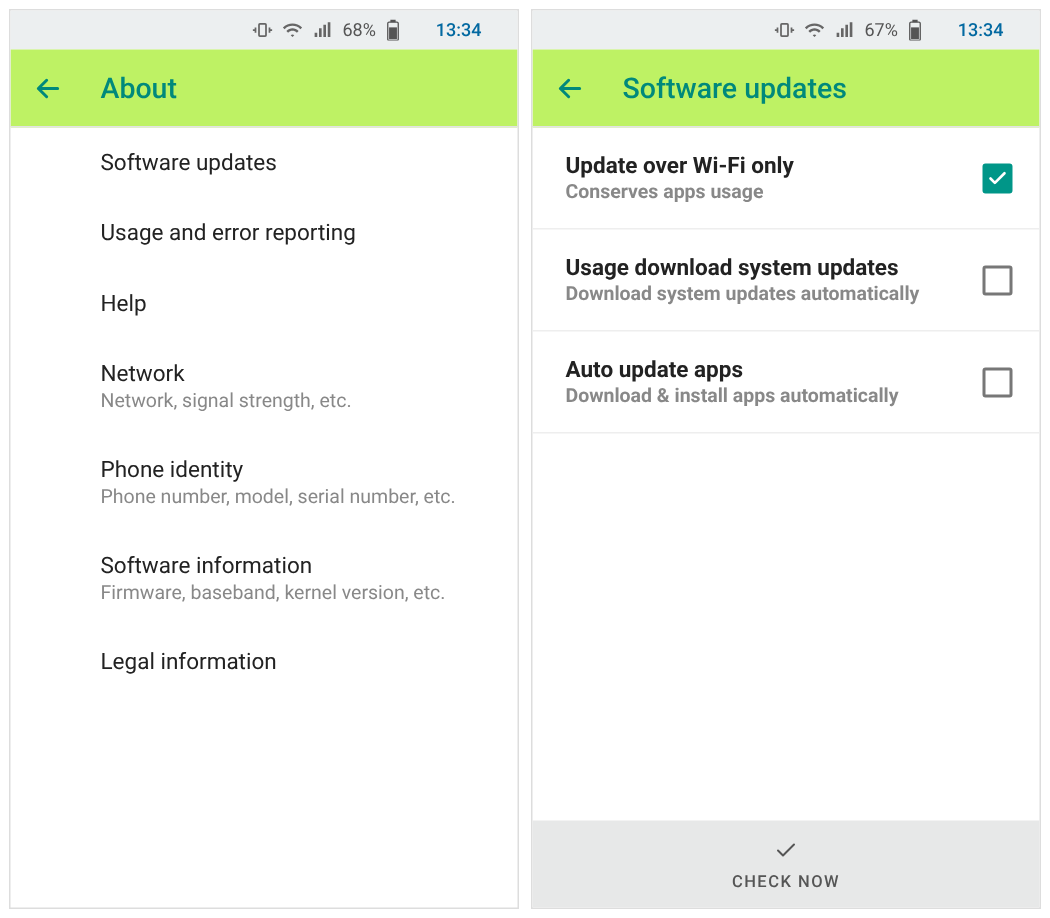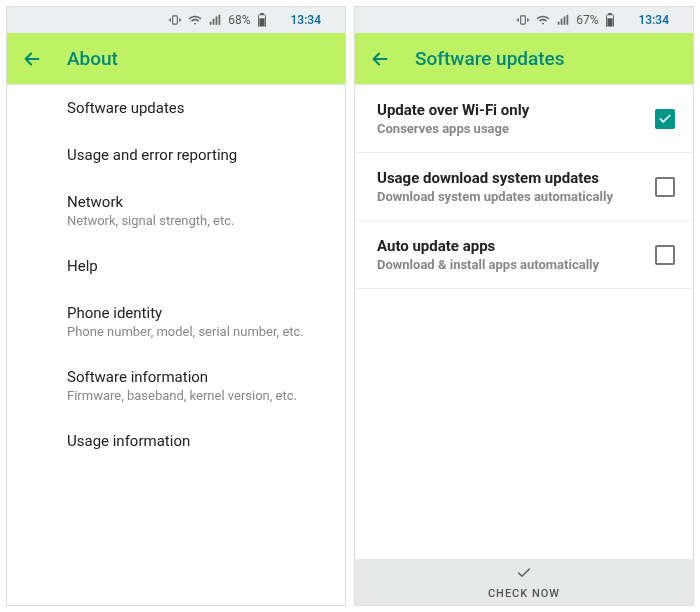--- a/index.html
+++ b/index.html
@@ -68,21 +68,21 @@
     display: flex; align-items: center; justify-content: center;
     flex-shrink: 0;
   }
   .checkbox.checked {
     background: #009688;
     border-color: #009688;
   }
   .checkbox.checked svg { display: block; }
   .checkbox svg { display: none; }
   .bottom-btn {
-    height: 46px;
+    height: 58px;
     background: #e7e8e8;
     display: flex;
     flex-direction: column;
     align-items: center;
     justify-content: center;
     gap: 2px;
     cursor: pointer;
   }
   .bottom-btn .lbl { font-size: 11px; letter-spacing: 1px; color: #555; font-weight: 500; }
 </style>
@@ -126,36 +126,36 @@
     <span class="title">About</span>
   </div>
   <div class="content">
     <div class="list-item">
       <div class="primary">Software updates</div>
     </div>
     <div class="list-item">
       <div class="primary">Usage and error reporting</div>
     </div>
     <div class="list-item">
+      <div class="primary">Help</div>
+    </div>
+    <div class="list-item">
       <div class="primary">Network</div>
       <div class="secondary">Network, signal strength, etc.</div>
     </div>
     <div class="list-item">
-      <div class="primary">Help</div>
-    </div>
-    <div class="list-item">
       <div class="primary">Phone identity</div>
       <div class="secondary">Phone number, model, serial number, etc.</div>
     </div>
     <div class="list-item">
       <div class="primary">Software information</div>
       <div class="secondary">Firmware, baseband, kernel version, etc.</div>
     </div>
     <div class="list-item">
-      <div class="primary">Usage information</div>
+      <div class="primary">Legal information</div>
     </div>
   </div>
 </div>
 
 <div class="phone right">
   <div class="statusbar">
     <span class="icon">
       <svg width="14" height="14" viewBox="0 0 24 24" fill="none" stroke="#666" stroke-width="2">
           <rect x="8" y="5" width="8" height="14" rx="1"></rect>
           <path d="M4 9v6M20 9v6M2 11v2M22 11v2"></path>

